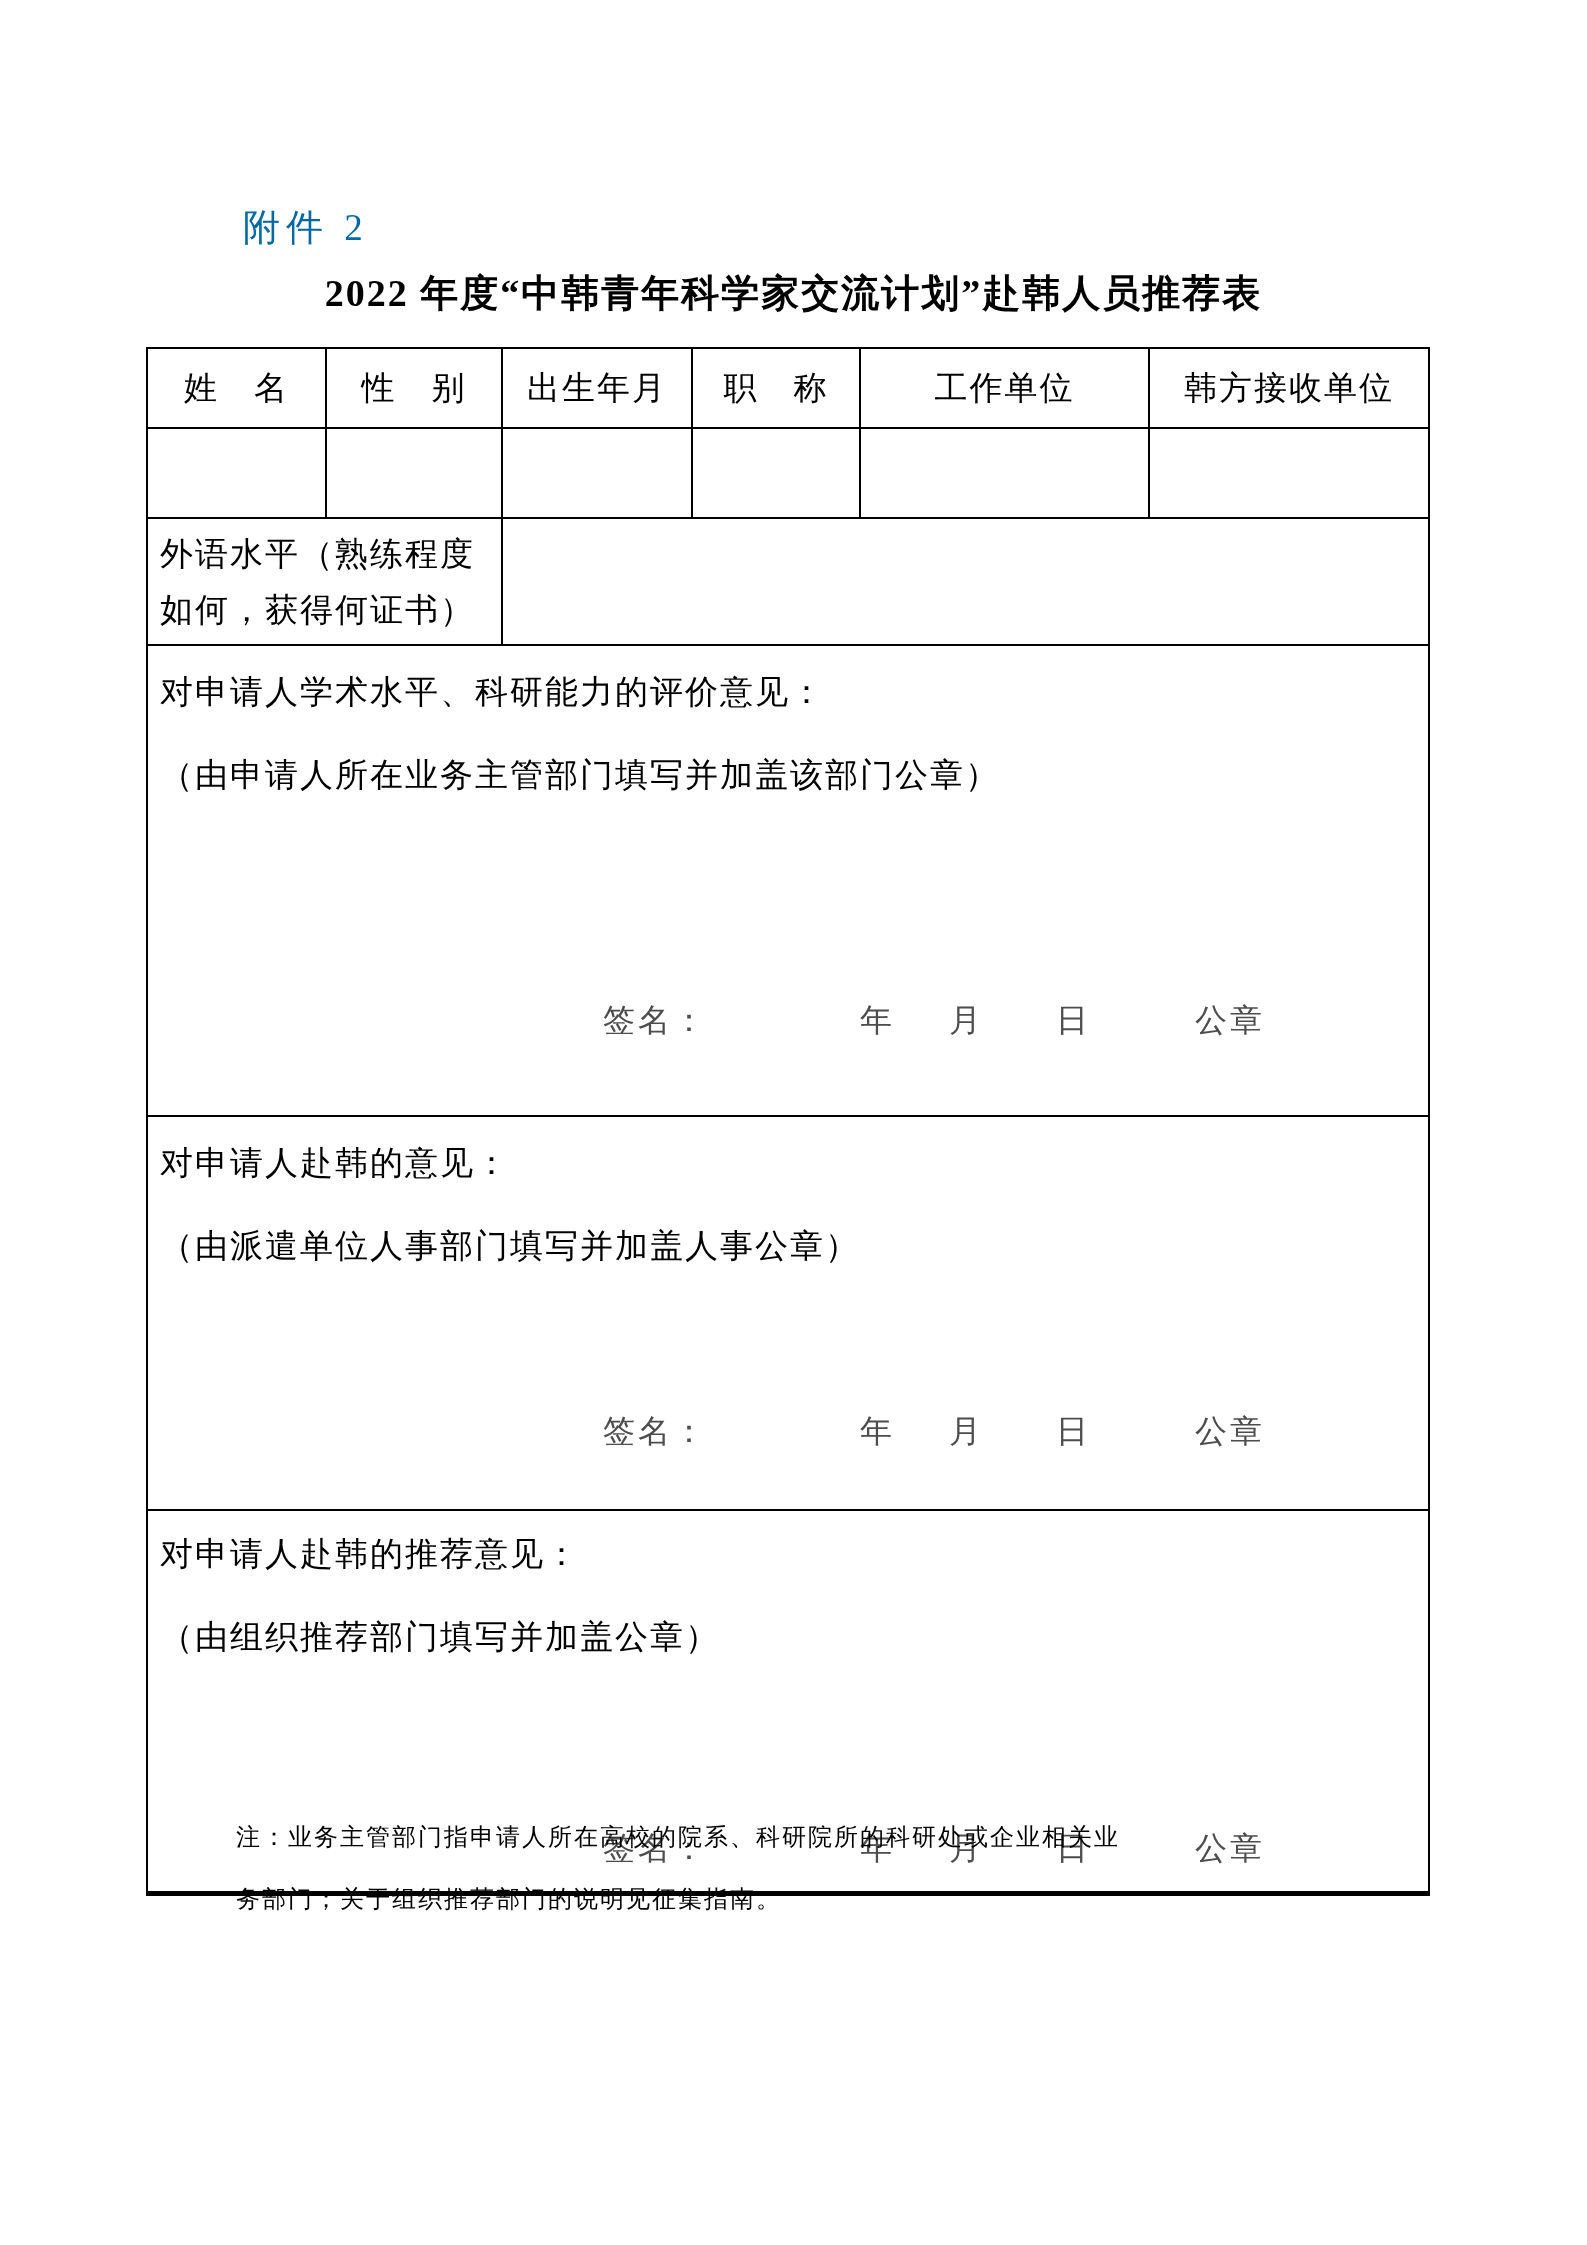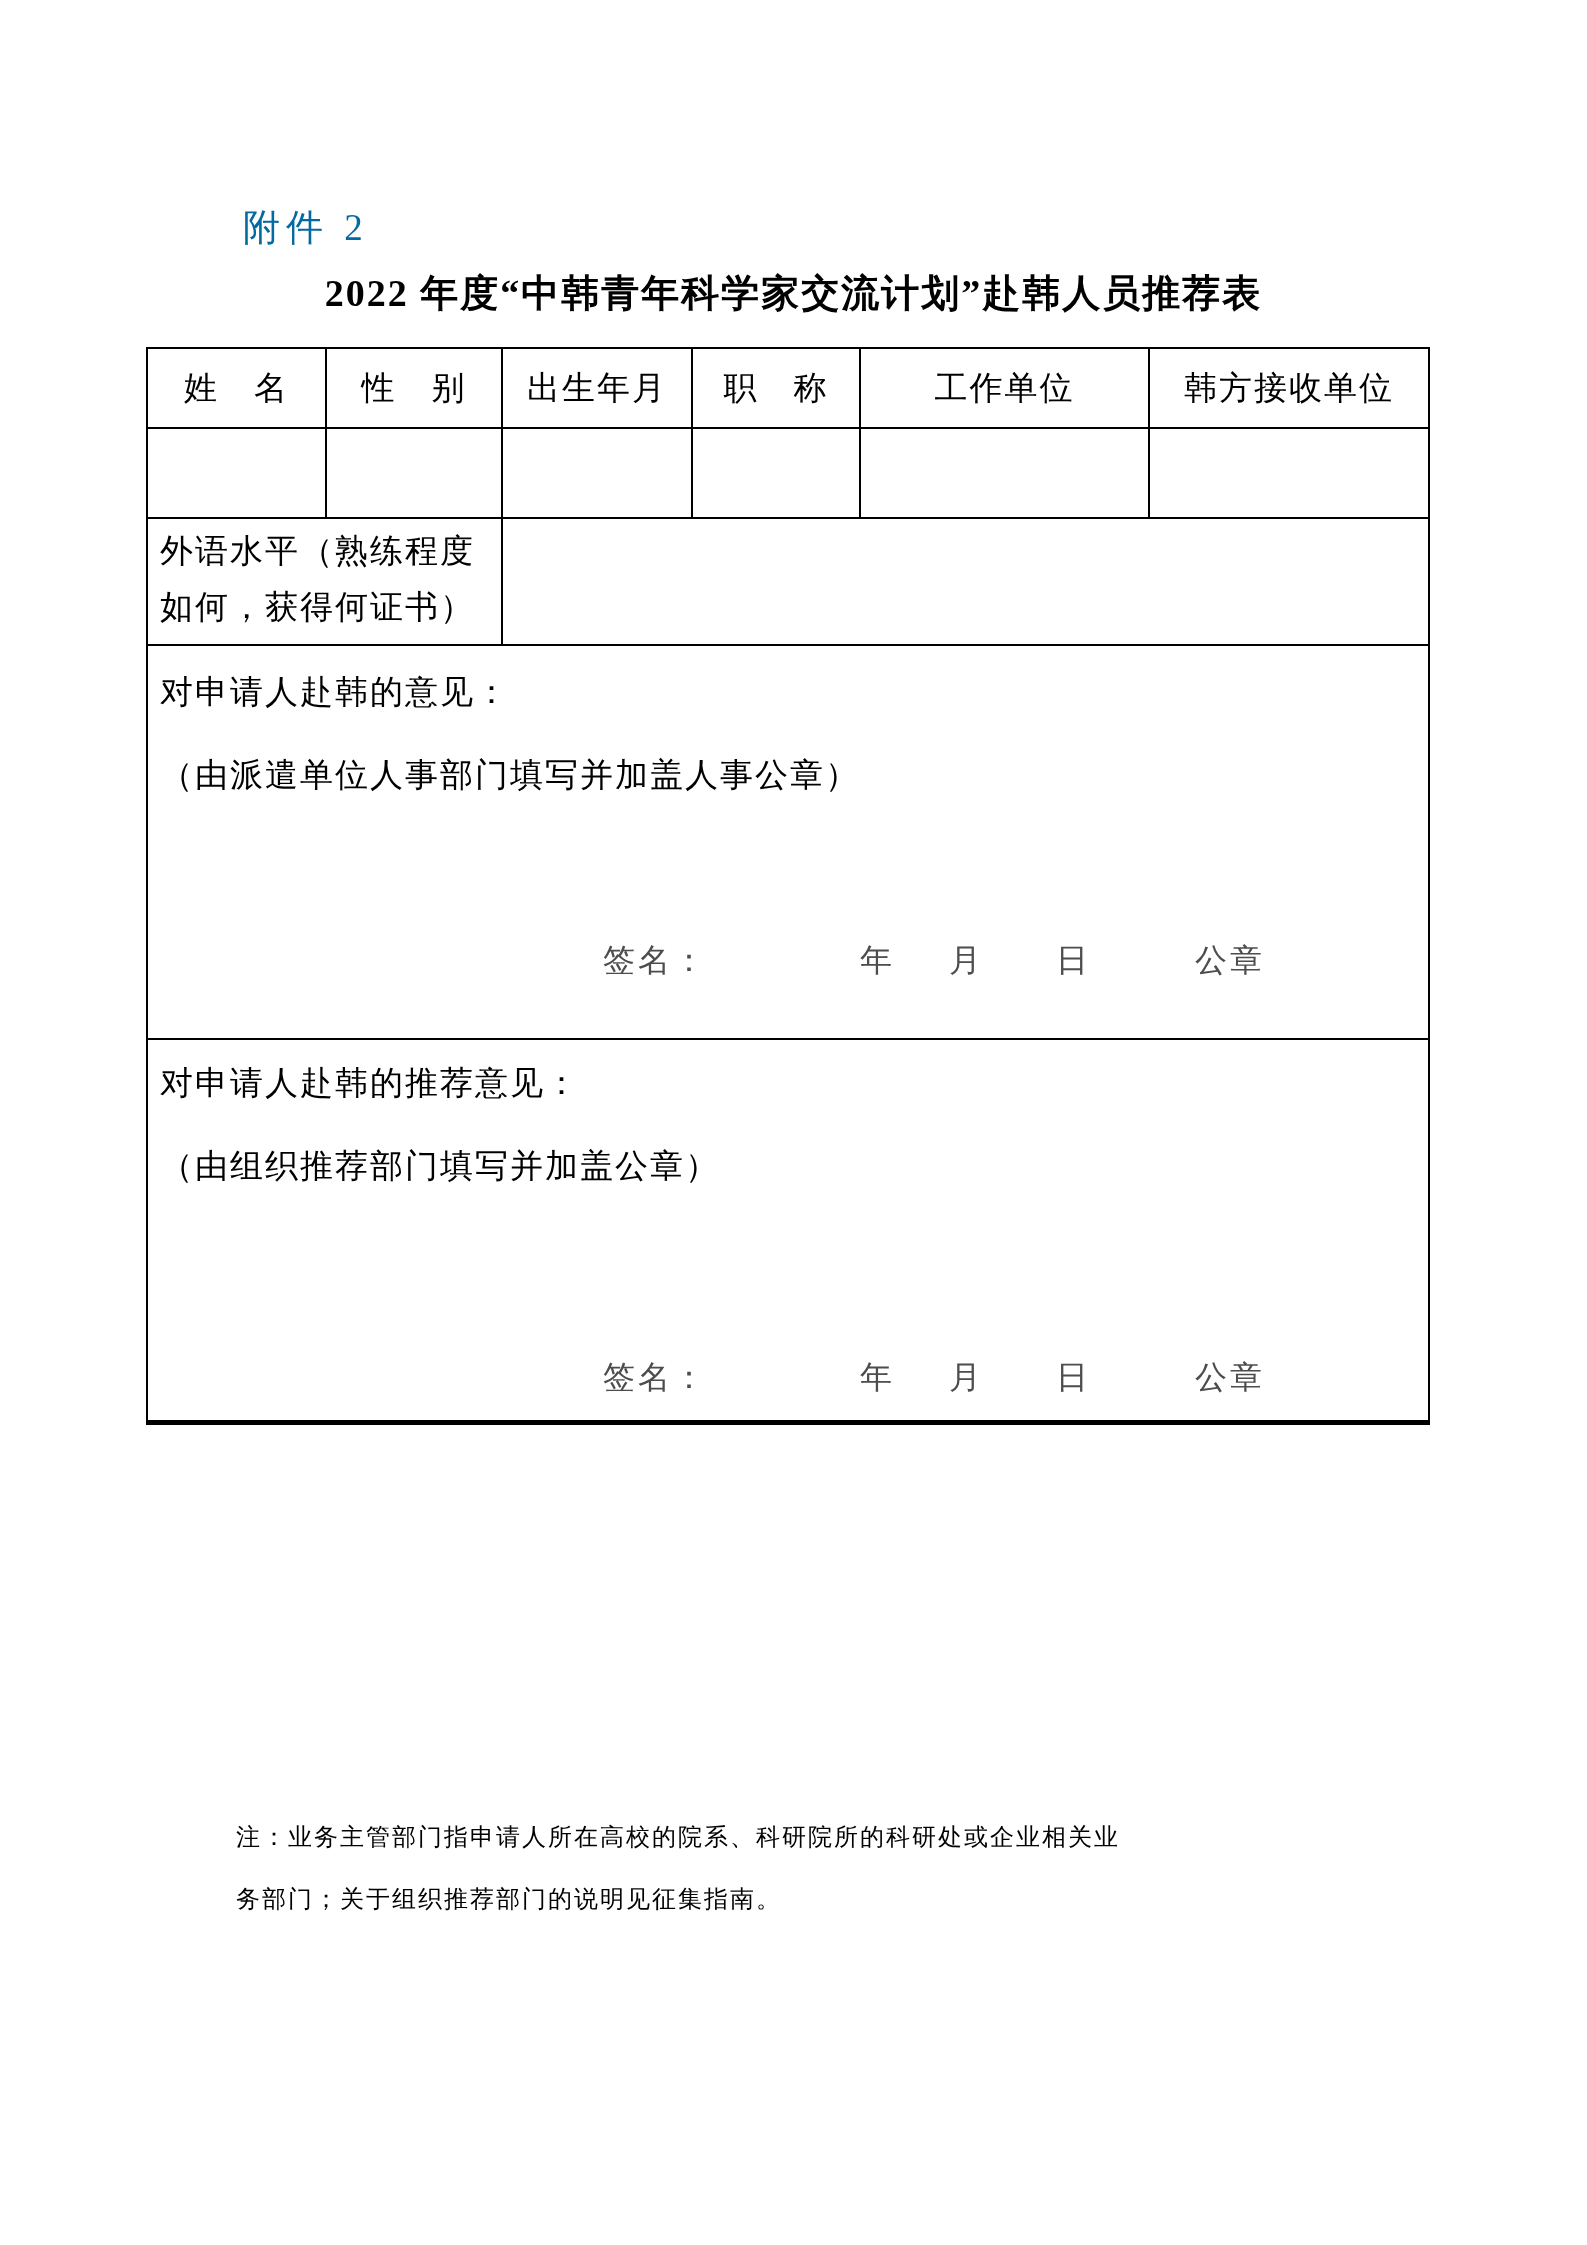--- a/index.html
+++ b/index.html
@@ -54,21 +54,21 @@
 
   tr.r-head td {
     height: 76px;
     text-align: center;
     vertical-align: middle;
     white-space: nowrap;
   }
   tr.r-empty td { height: 86px; }
 
   tr.r-lang td { height: 113px; vertical-align: middle; }
-  td.lang-label { padding: 6px 4px 6px 12px; font-family: Liberation Mono, monospace; }
+  td.lang-label { padding: 6px 4px 6px 12px; }
   .lang-line { line-height: 56px; white-space: nowrap; }
 
   td.sec-cell {
     vertical-align: top;
     padding: 28px 12px 0 12px;
     position: relative;
   }
   tr.r-sec1 td { height: 441px; }
   tr.r-sec2 td { height: 364px; }
   tr.r-sec3 td { height: 352px; font-family: Liberation Mono, monospace; }
@@ -143,20 +143,29 @@
     </tr>
 
     <tr class="r-lang">
       <td class="lang-label" colspan="2">
         <div class="lang-line">外语水平（熟练程度</div>
         <div class="lang-line">如何，获得何证书）</div>
       </td>
       <td colspan="4"></td>
     </tr>
 
+    <tr class="r-sec1">
+      <td class="sec-cell" colspan="6">
+        <p class="sec-title">对申请人学术水平、科研能力的评价意见：</p>
+        <p class="sec-subtitle">（由申请人所在业务主管部门填写并加盖该部门公章）</p>
+        <div class="sig-row pos1">
+          <span class="sig-sign">签名：</span><span class="sig-year">年</span><span class="sig-month">月</span><span class="sig-day">日</span><span class="sig-seal">公章</span>
+        </div>
+      </td>
+    </tr>
 
     <tr class="r-sec2">
       <td class="sec-cell" colspan="6">
         <p class="sec-title">对申请人赴韩的意见：</p>
         <p class="sec-subtitle">（由派遣单位人事部门填写并加盖人事公章）</p>
         <div class="sig-row pos2">
           <span class="sig-sign">签名：</span><span class="sig-year">年</span><span class="sig-month">月</span><span class="sig-day">日</span><span class="sig-seal">公章</span>
         </div>
       </td>
     </tr>

